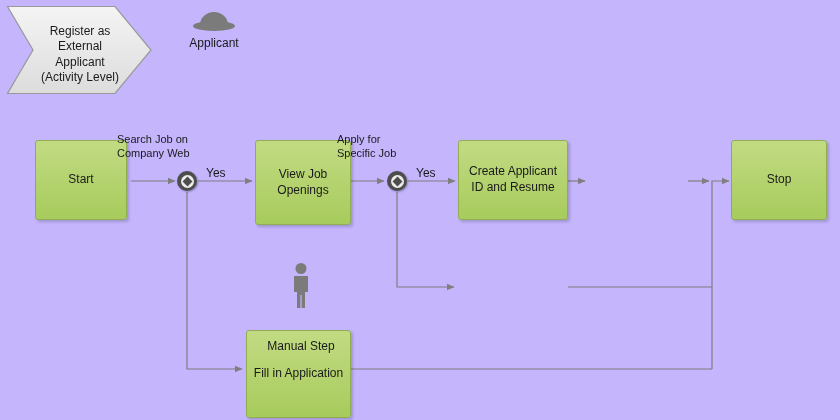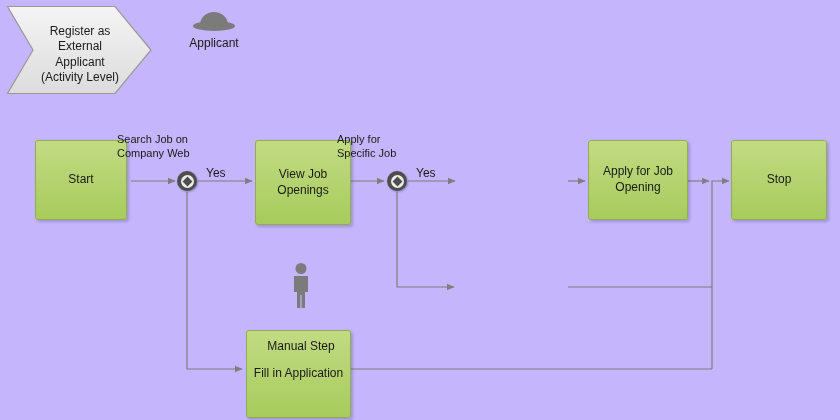--- a/index.html
+++ b/index.html
@@ -115,22 +115,22 @@
     <svg width="46" height="24" viewBox="0 0 46 24">
       <path class="icon-fill" d="M9,16 a14,13 0 0 1 28,0 z"></path>
       <ellipse class="icon-fill" cx="23" cy="17" rx="21" ry="5"></ellipse>
     </svg>
     <span>Applicant</span>
   </div>
 
   <div class="node n-start">Start</div>
   <div class="node n-view">View Job
 Openings</div>
-  <div class="node n-applyjob">Apply for Job
-Opening</div>
+  <div class="node n-createid">Create Applicant
+ID and Resume</div>
   <div class="node n-stop">Stop</div>
   <div class="node n-fill">Fill in Application</div>
 
   <div class="gateway g1">
     <div class="ring">
       <div class="inner">
         <div class="diamond"></div>
       </div>
     </div>
   </div>

